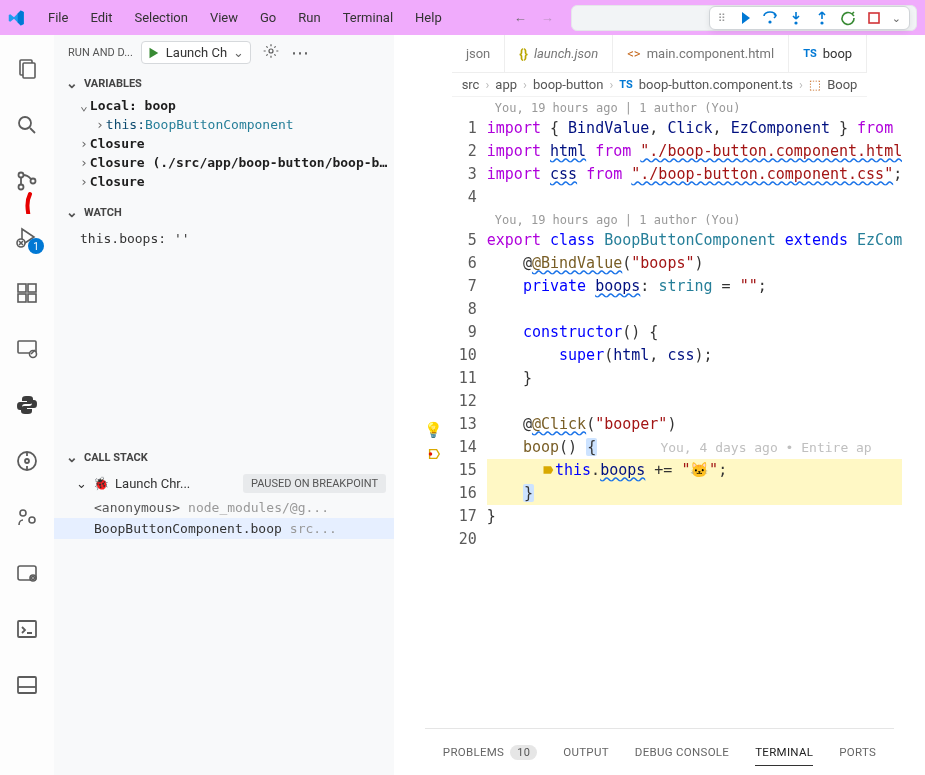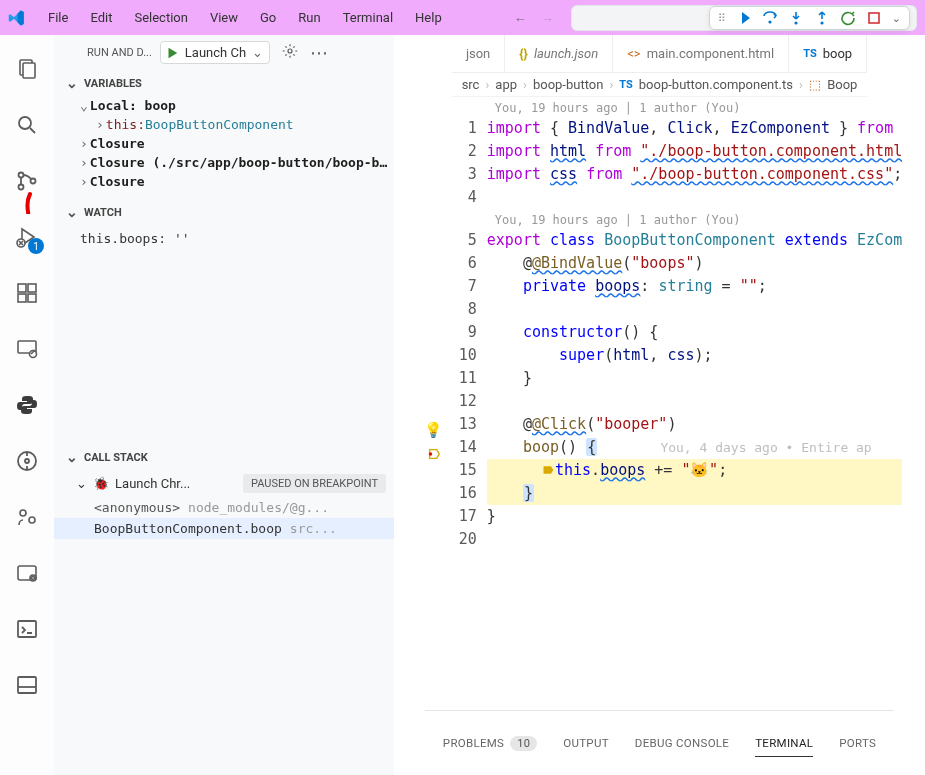--- a/index.html
+++ b/index.html
@@ -111,21 +111,20 @@
   padding: 6px 8px 6px 14px;
   gap: 8px;
 }
 .sidebar-header .title {
   font-size: 11px;
   color: #555;
   flex-shrink: 1;
   overflow: hidden;
   white-space: nowrap;
   text-overflow: ellipsis;
-  margin-left: 19px;
 }
 .launch-select {
   display: flex;
   align-items: center;
   gap: 6px;
   border: 1px solid #d6d9dc;
   border-radius: 4px;
   padding: 3px 6px 3px 4px;
   background: #fff;
 }
@@ -143,21 +142,21 @@
   font-size: 11px;
   font-weight: 700;
   color: #444;
   cursor: pointer;
 }
 .chev { margin-right: 4px; color: #555; font-size: 14px; width: 14px; display: inline-block; }
 .tree { padding: 0 0 8px 0; font-size: 13px; font-family: "Consolas","Menlo",monospace; }
 .tree .row { display: flex; align-items: center; padding: 2px 0 2px 26px; color: #1e1e1e; }
 .tree .row.l2 { padding-left: 42px; }
 .tree .row .chev2 { color:#666; margin-right: 2px; }
-.tree .row .kw { color: #7f1d1d; }
+.tree .row .kw { color: #0c4a6e; }
 .tree .row .typ { color: #267f99; }
 .watch { padding: 6px 0 8px 26px; font-family: "Consolas","Menlo",monospace; color: #333; }
 .callstack { font-family: -apple-system,"Segoe UI",Roboto,sans-serif; }
 .callstack .session {
   display: flex; align-items: center; padding: 4px 8px 4px 22px; gap: 6px;
 }
 .callstack .session .bug { color: #555; }
 .callstack .paused-pill {
   background: #e8eaec; color: #555; font-size: 11px;
   padding: 3px 8px; border-radius: 3px; margin-left: auto;
@@ -225,21 +224,21 @@
 .k-str { color: #a31515; }
 .k-fn { color: #795e26; }
 .k-kw { color: #af00db; }
 .wavy-blue { text-decoration: underline wavy #1a73e8; text-decoration-skip-ink: none; }
 .hl-yellow { background: #fff8c5; display: inline-block; width: 100%; }
 .hl-blue-block { background: #cde3ff; border-radius: 2px; padding: 0 1px; }
 .inline-hint { color: #bfbfbf; font-size: 13px; }
 .bp-icon svg { width: 14px; height: 14px; }
 .bulb { color: #d9a900; }
 .panel {
-  height: 65px;
+  height: 47px;
   border-top: 1px solid #e5e5e5;
   display: flex;
   align-items: center;
   gap: 26px;
   padding: 8px 18px;
 }
 .panel .ptab { font-size: 11.5px; color: #666; letter-spacing: 0.3px; padding: 6px 0; }
 .panel .ptab.active { color: #222; border-bottom: 1px solid #333; }
 .panel .count {
   background: #e6e6e6; color: #555;

